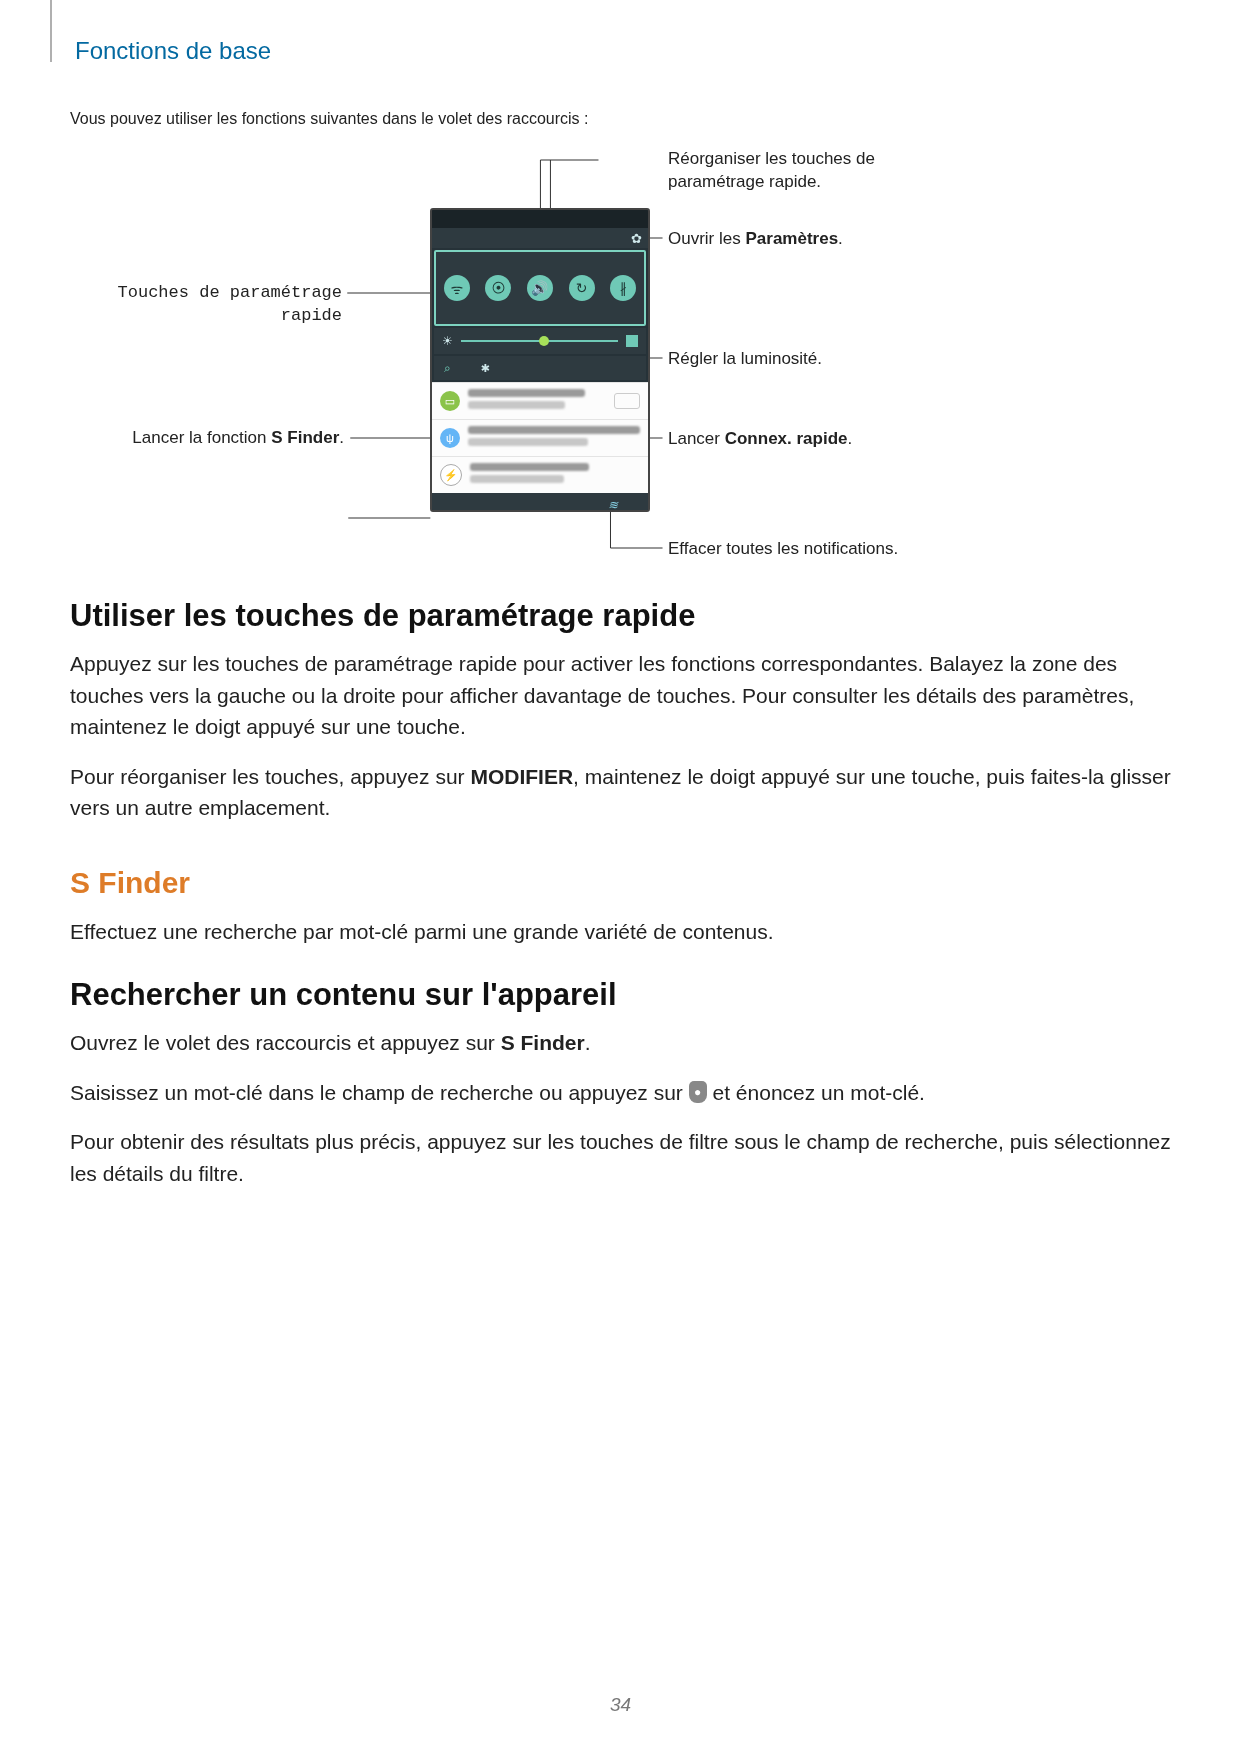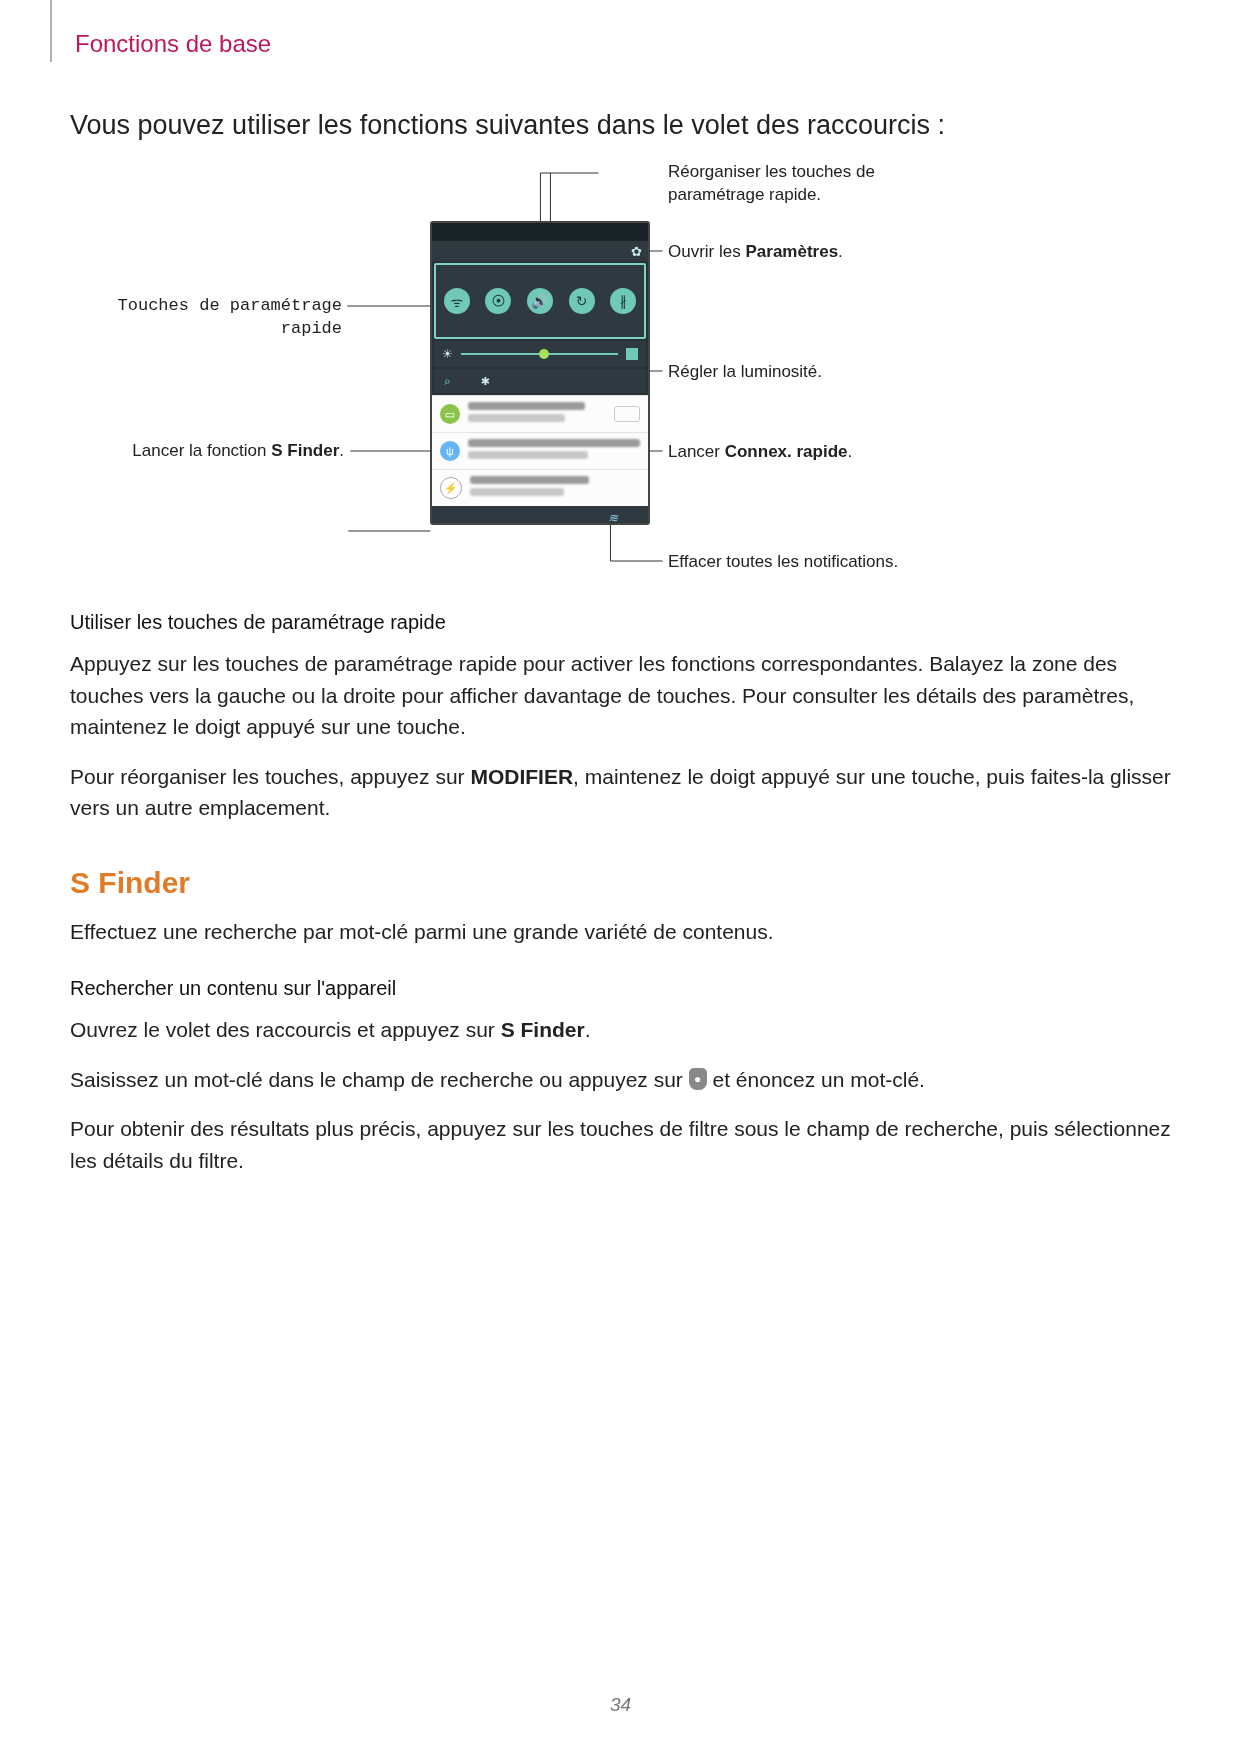--- a/index.html
+++ b/index.html
@@ -1,20 +1,20 @@
 <!DOCTYPE html>
 <html><head>
 <meta charset="utf-8">
 <style>
   html,body{margin:0;padding:0;background:#fff;font-family:"Segoe UI",Arial,Helvetica,sans-serif;color:#222;}
   .page{width:1241px;height:1754px;position:relative;box-sizing:border-box;padding:30px 70px 0 70px;}
   .header-rule{position:absolute;left:50px;top:0;width:2px;height:62px;background:#b0b0b0;}
-  .header-title{position:absolute;left:75px;top:30px;font-size:24px;color:#be185d;}
+  .header-title{position:absolute;left:75px;top:37px;font-size:24px;color:#0369a1;}
   .content{margin-top:80px;}
-  .intro{font-size:27px;color:#222;margin-bottom:20px;}
+  .intro{font-size:16px;color:#222;margin-bottom:20px;}
   .diagram-wrap{position:relative;width:100%;height:420px;margin-bottom:20px;}
   .diagram-phone{position:absolute;left:360px;top:60px;width:216px;height:300px;background:#263238;border:2px solid #444;border-radius:3px;overflow:hidden;}
   .phone-status{height:18px;background:#1a2327;}
   .phone-top{height:20px;background:#2e3a40;position:relative;}
   .gear-ic{position:absolute;right:6px;top:3px;color:#cfe8eb;font-size:13px;}
   .phone-qs{height:72px;background:#2e3a40;border:2px solid #7dd3c0;margin:2px;border-radius:2px;display:flex;align-items:center;justify-content:space-around;}
   .qs-btn{width:26px;height:26px;border-radius:50%;background:#6fc9b6;display:flex;align-items:center;justify-content:center;color:#1f3a36;font-size:14px;}
   .phone-bright{height:26px;background:#2e3a40;margin:0 2px;display:flex;align-items:center;padding:0 8px;gap:8px;}
   .bright-track{flex:1;height:2px;background:#6fc9b6;position:relative;}
   .bright-thumb{position:absolute;left:50%;top:-4px;width:10px;height:10px;border-radius:50%;background:#a6e05a;}
@@ -32,21 +32,21 @@
   .blur-line.short{width:70%;}
   .blur-line.mid{width:85%;}
   .blur-line.dark{background:#9a9a9a;}
   .smallbtn{width:24px;height:14px;border:1px solid #ccc;border-radius:3px;}
   .phone-footer{height:22px;background:#2e3a40;position:relative;}
   .clear-ic{position:absolute;right:30px;top:5px;color:#89d4e8;font-size:12px;font-style:italic;}
   .callout{position:absolute;font-size:17px;color:#222;line-height:1.35;}
   .callout.left{text-align:right;}
   svg.lines{position:absolute;left:0;top:0;width:100%;height:100%;pointer-events:none;}
   svg.lines line{stroke:#333;stroke-width:1;}
-  h3.sub{font-size:20px;font-weight:400;color:#111;margin:30px 0 14px 0;}
+  h3.sub{font-size:31px;font-weight:700;color:#111;margin:30px 0 14px 0;}
   p.body{font-size:21px;color:#222;line-height:1.5;margin:0 0 18px 0;}
   h2.section{font-size:30px;font-weight:700;color:#de7c28;margin:42px 0 16px 0;}
   .mic-ic{display:inline-flex;width:18px;height:22px;vertical-align:middle;align-items:center;justify-content:center;background:#888;border-radius:5px 5px 8px 8px;color:#fff;font-size:12px;position:relative;top:-2px;}
   .page-num{position:absolute;bottom:38px;left:0;right:0;text-align:center;font-size:19px;color:#777;font-style:italic;}
   b{font-weight:700;}
 </style>
 </head>
 <body>
 
 <div class="page">

